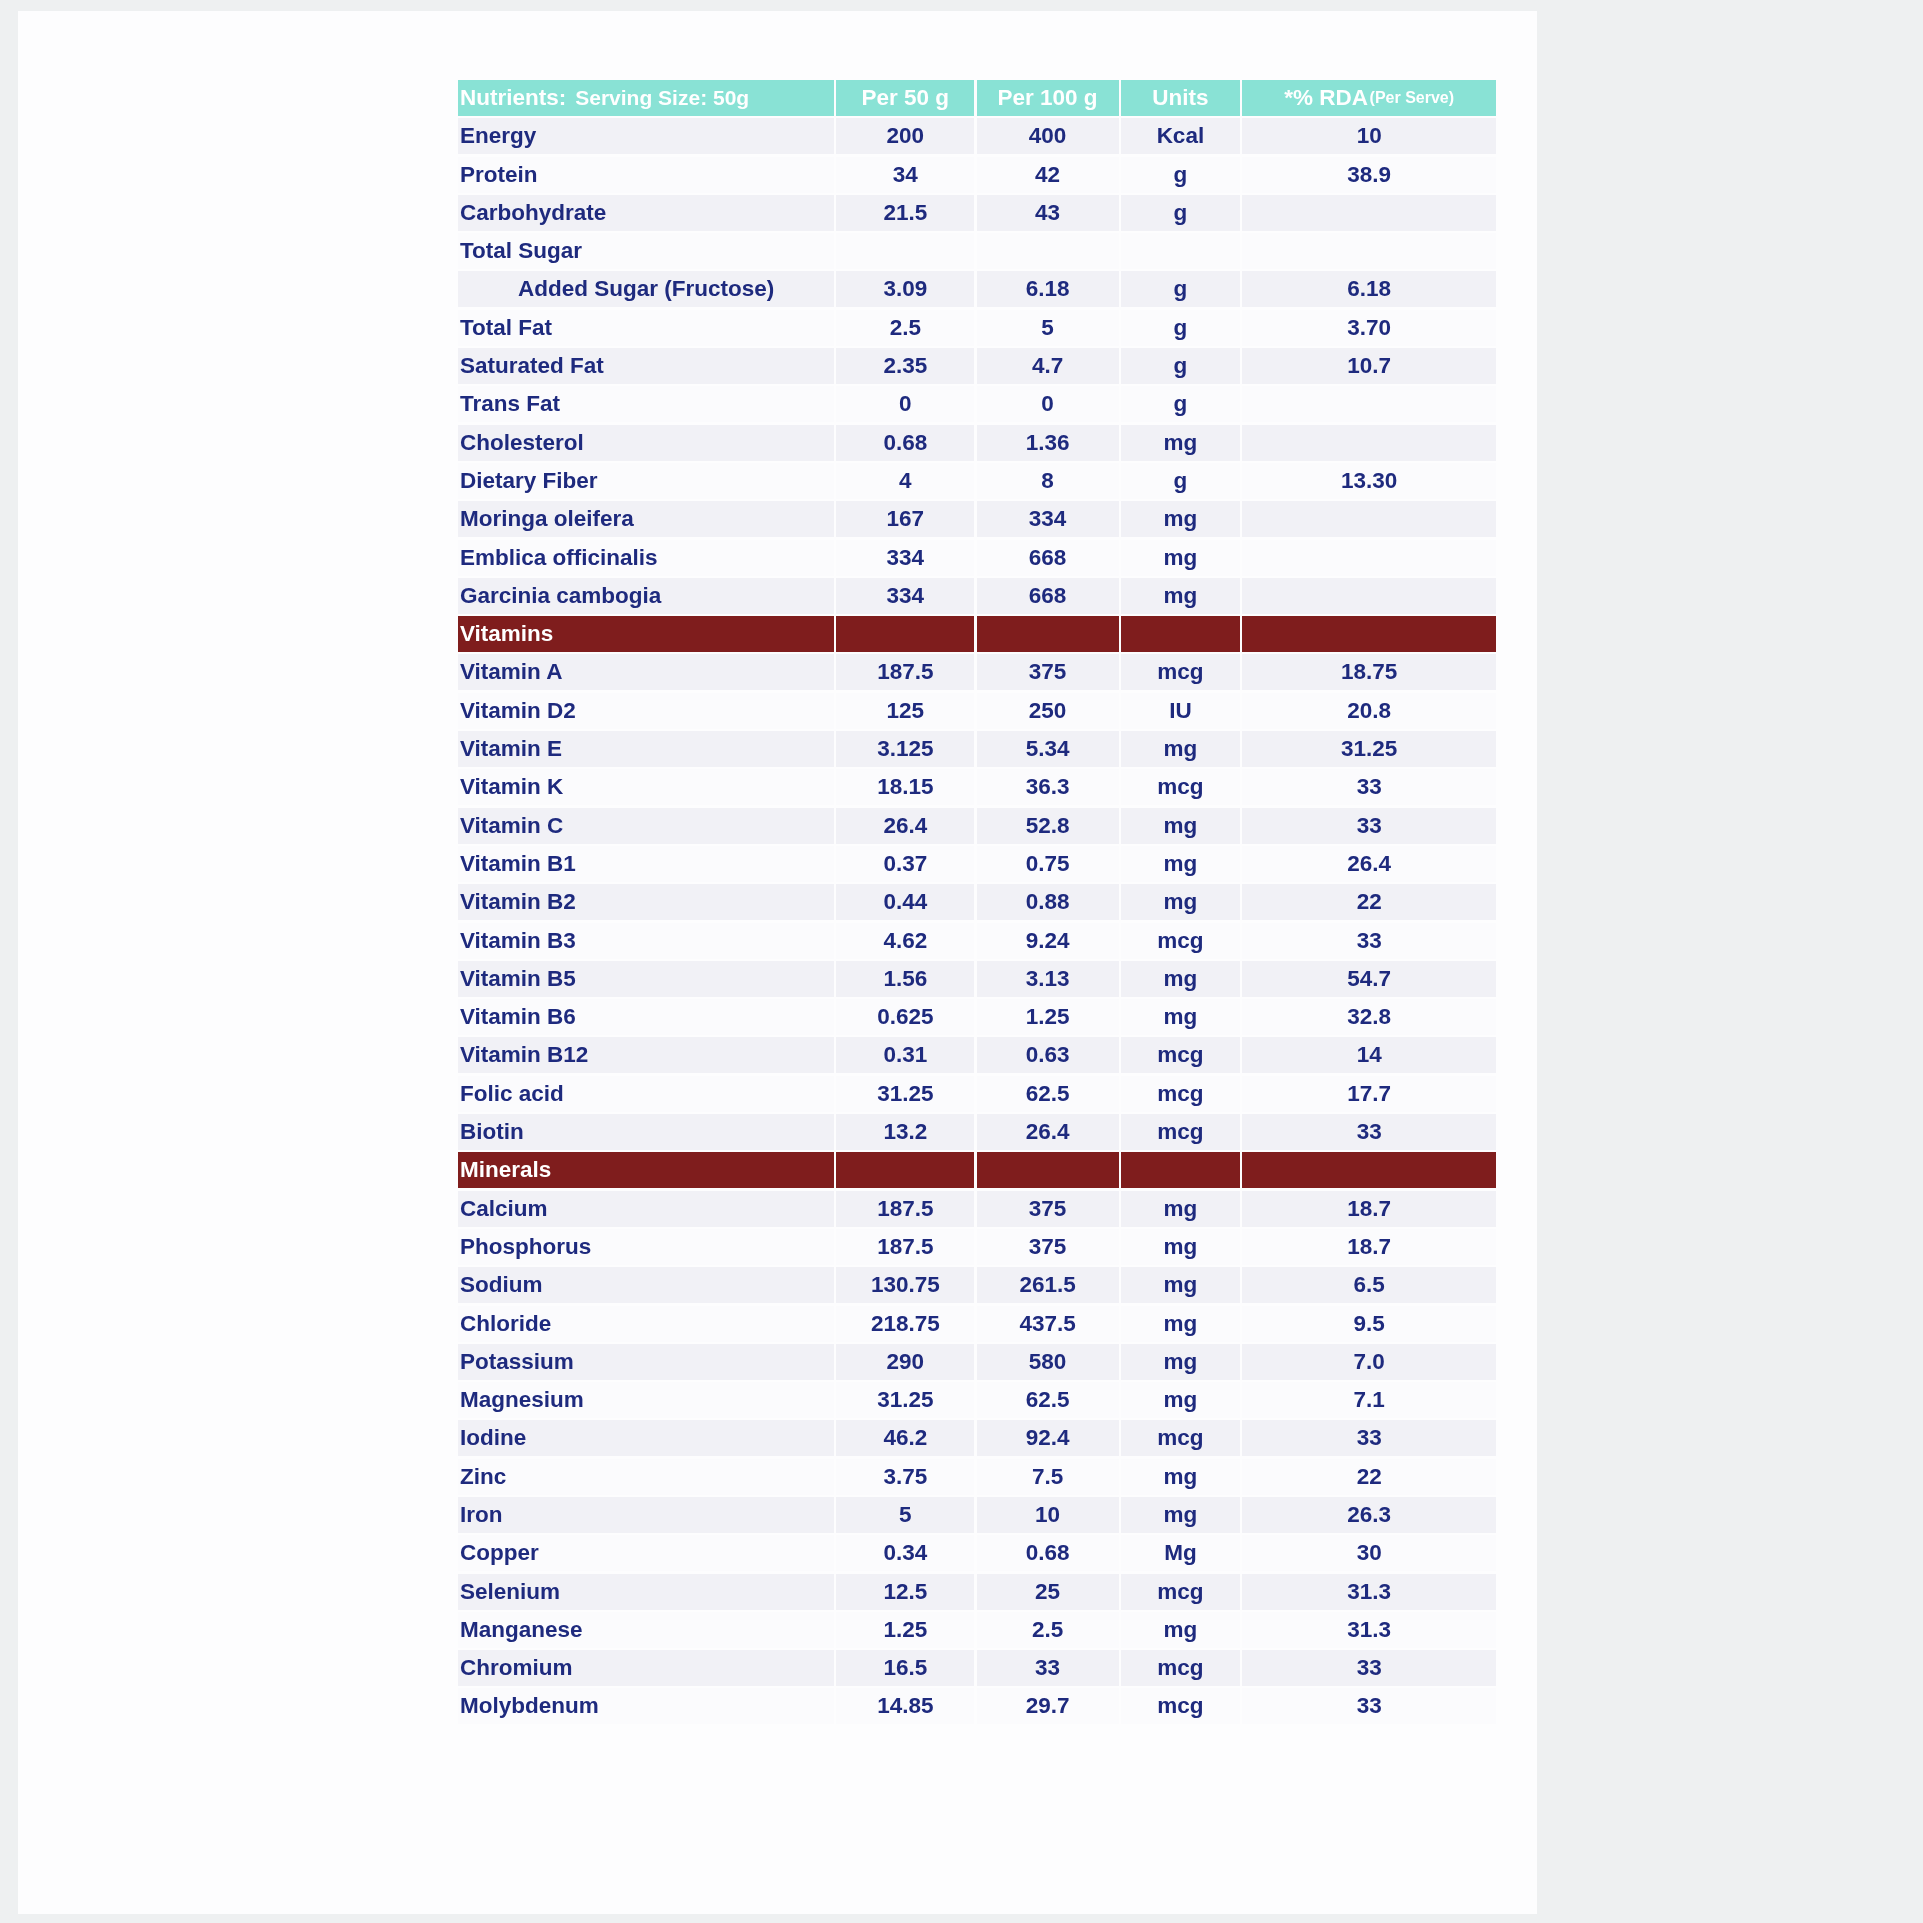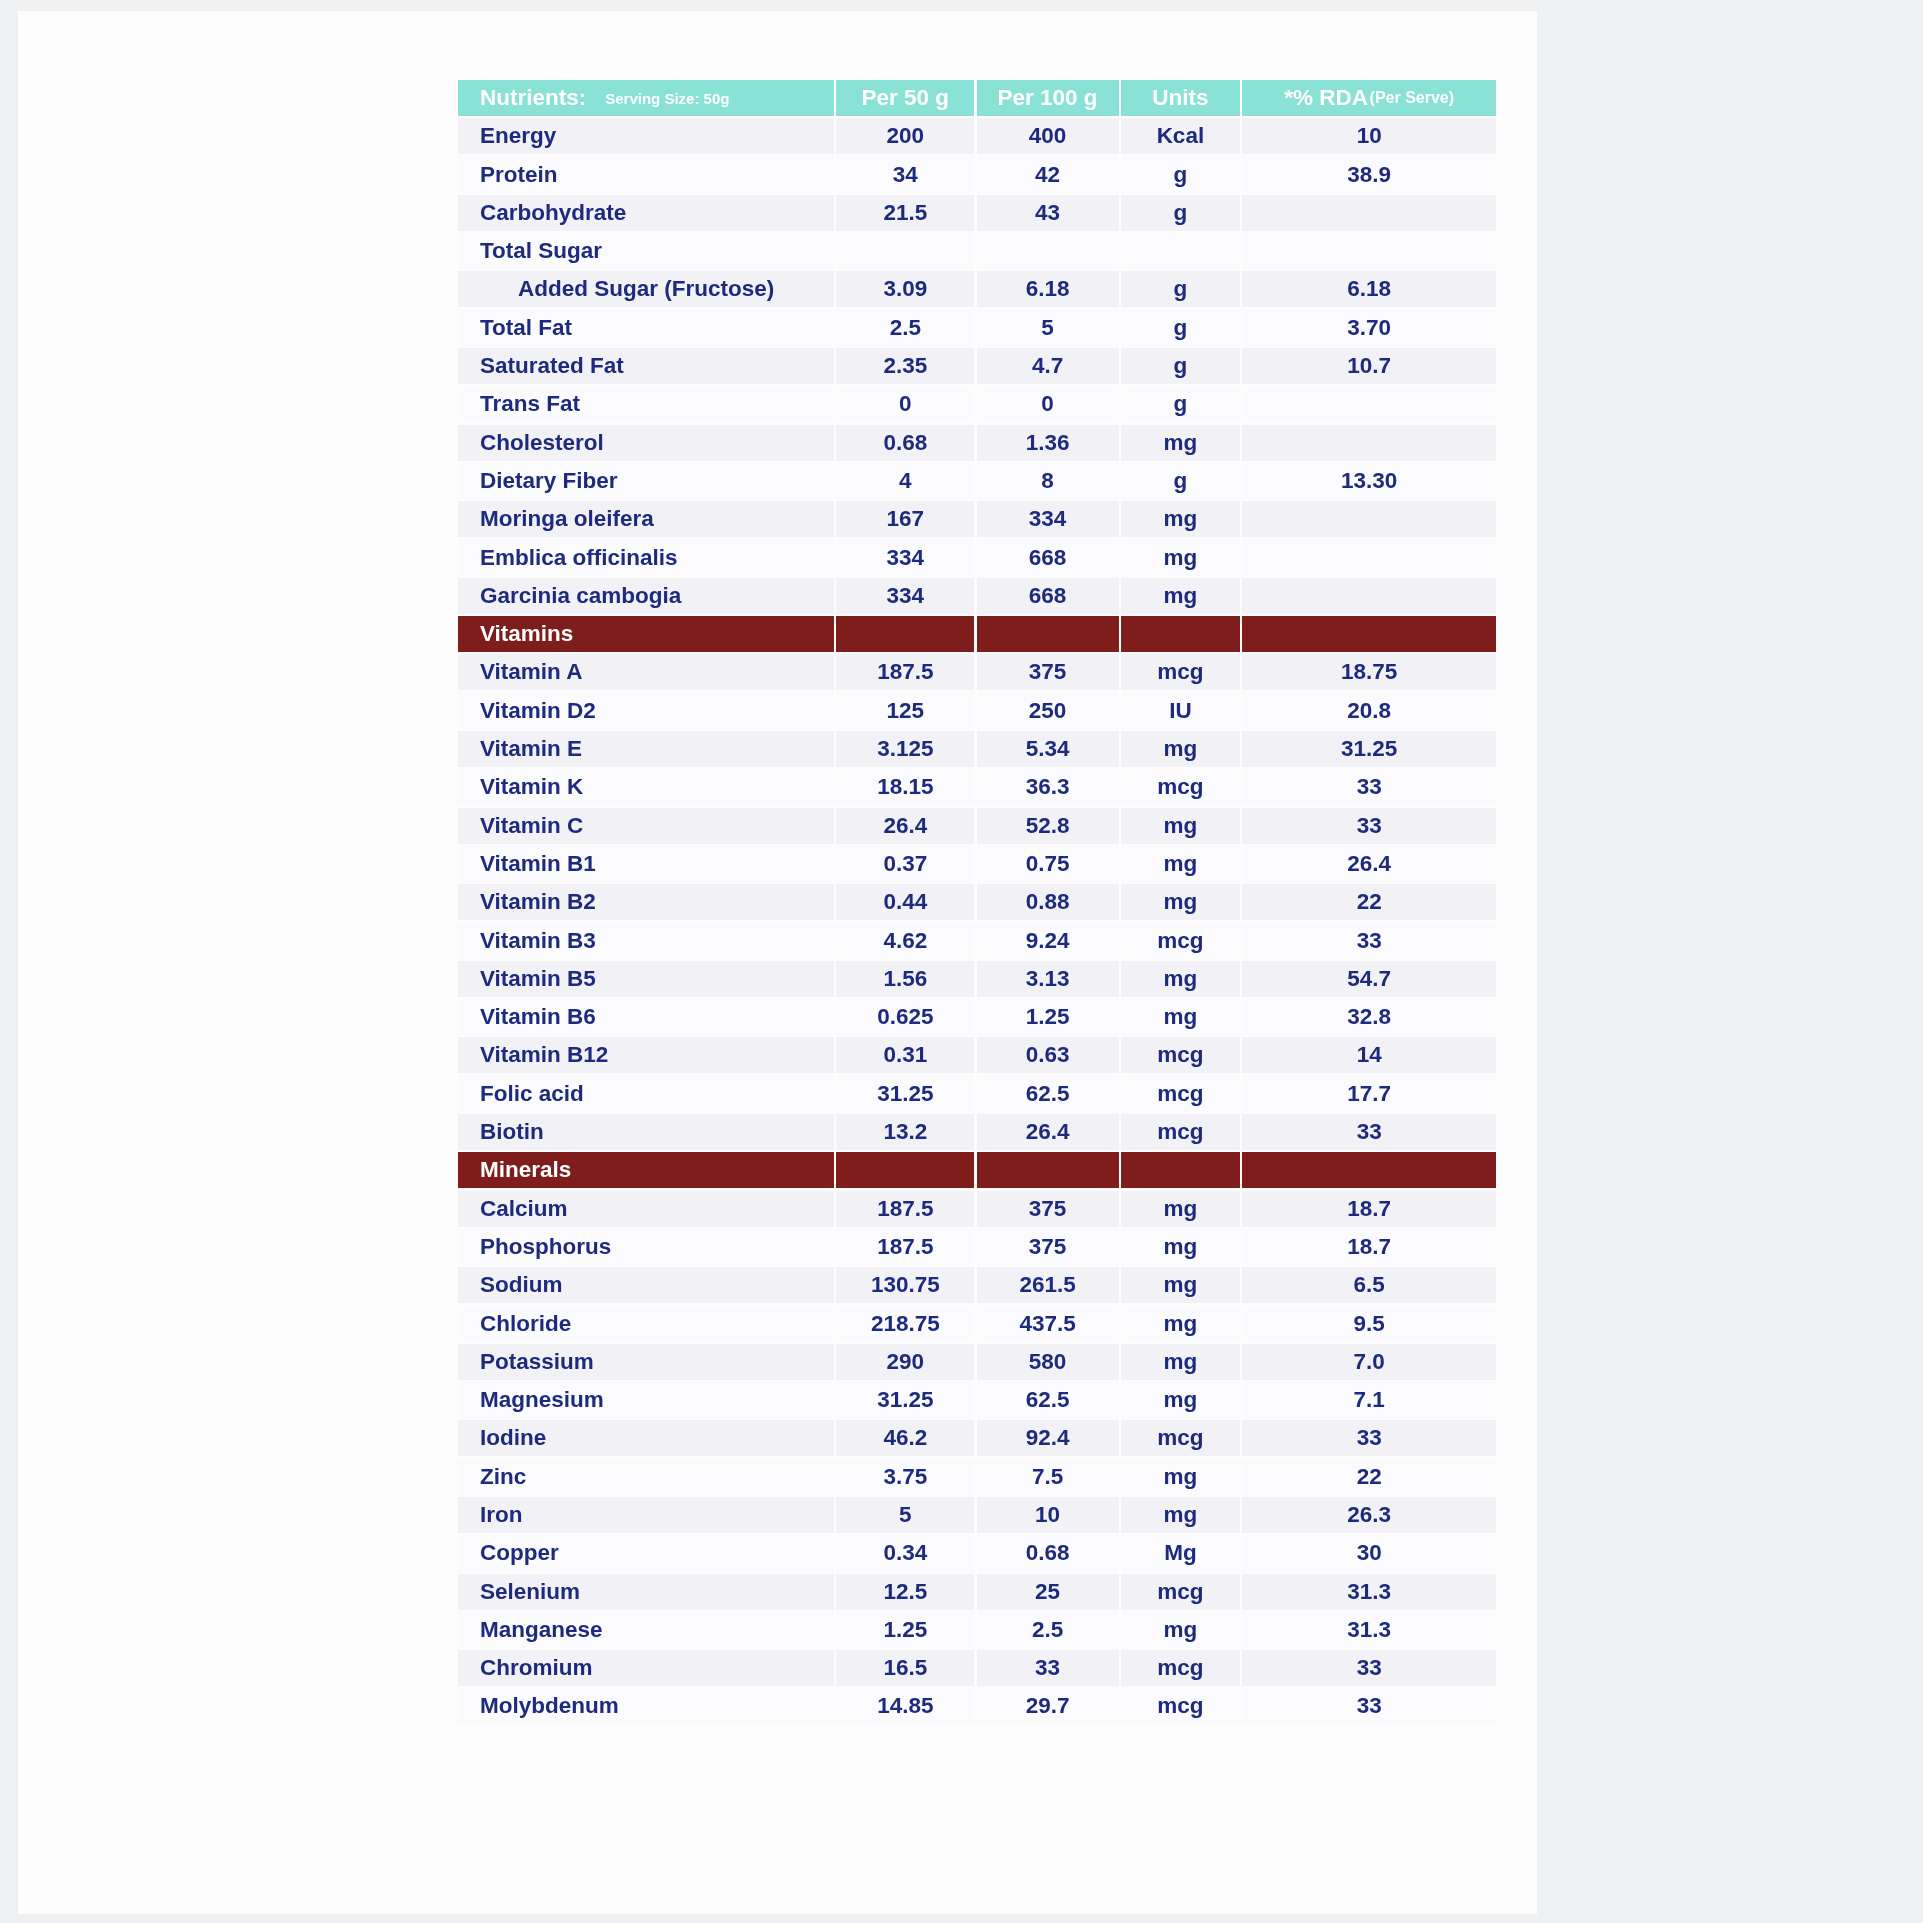--- a/index.html
+++ b/index.html
@@ -42,31 +42,31 @@
   .cell {
     display: flex;
     align-items: center;
     justify-content: center;
     font-size: 22.5px;
     font-weight: bold;
     color: #1e2a7e;
     overflow: hidden;
     white-space: nowrap;
   }
-  .name-cell { justify-content: flex-start; padding-left: 22px; }
+  .name-cell { justify-content: flex-start; padding-left: 2px; }
   .indent { padding-left: 60px; }
   .odd  { background: #f1f1f6; }
   .even { background: #fbfbfd; }
   .th {
     background: #89e2d5;
     color: #ffffff;
     font-size: 22.5px;
     font-weight: bold;
   }
-  .th .small { font-size: 15px; margin-left: 19px; }
+  .th .small { font-size: 21px; margin-left: 9px; }
   .th .tiny  { font-size: 16px; margin-left: 1.5px; }
   .section-cell {
     background: #7f1d1d;
     color: #ffffff;
   }
   .footnote {
     margin-top: 19.5px;
     width: 872px;
     font-size: 25px;
     line-height: 1.22;

